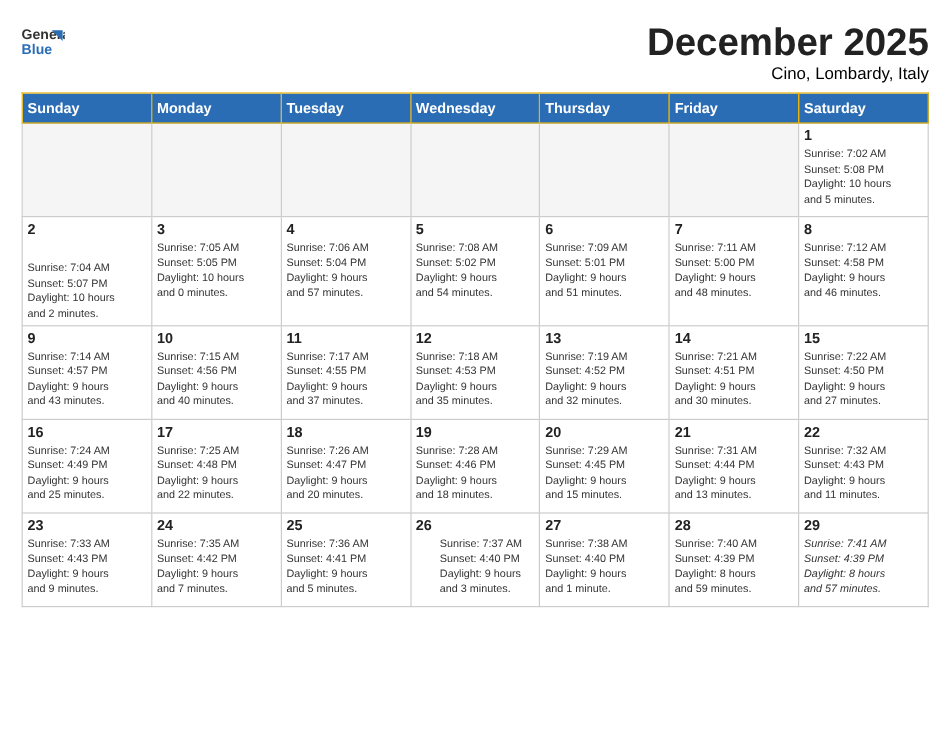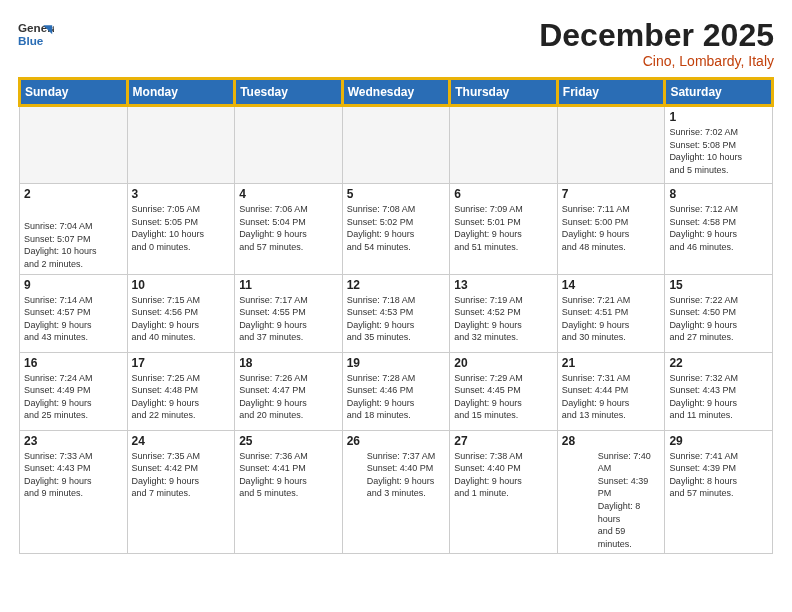--- a/index.html
+++ b/index.html
@@ -35,35 +35,35 @@
       text-align: right;
     }
     .month-title {
       font-size: 32px;
       font-weight: bold;
       color: #222;
       line-height: 1.1;
     }
     .location {
       font-size: 14px;
-      color: #c2410c;
+      color: #000000;
     }
     .calendar {
       width: 100%;
       border-collapse: collapse;
       table-layout: fixed;
     }
     .calendar th {
       background: #2a6db5;
       color: #fff;
       font-size: 12px;
       font-weight: bold;
       padding: 5px 4px;
       text-align: left;
-      border: 3px solid #eab308;
+      border: 1px solid #eab308;
     }
     .calendar td {
       border: 1px solid #ccc;
       vertical-align: top;
       padding: 3px 4px;
       font-size: 9.5px;
       color: #333;
       height: 78px;
       background: #fff;
     }
@@ -316,28 +316,28 @@
           </td>
           <td>
             <span class="day-number">27</span>
             <div class="day-info" style="white-space: pre-line;">Sunrise: 7:38 AM
 Sunset: 4:40 PM
 Daylight: 9 hours
 and 1 minute.</div>
           </td>
           <td>
             <span class="day-number">28</span>
-            <div class="day-info" style="white-space: pre-line; margin-left: 36px;">Sunrise: 7:40 AM
+            <div class="day-info" style="white-space: pre-line;">Sunrise: 7:40 AM
 Sunset: 4:39 PM
 Daylight: 8 hours
 and 59 minutes.</div>
           </td>
           <td>
             <span class="day-number">29</span>
-            <div class="day-info" style="white-space: pre-line;">Sunrise: 7:41 AM
+            <div class="day-info" style="white-space: pre-line; font-style: italic;">Sunrise: 7:41 AM
 Sunset: 4:39 PM
 Daylight: 8 hours
 and 57 minutes.</div>
           </td>
         </tr>
       </tbody>
   </table>
 </div>
 
 </body></html>

